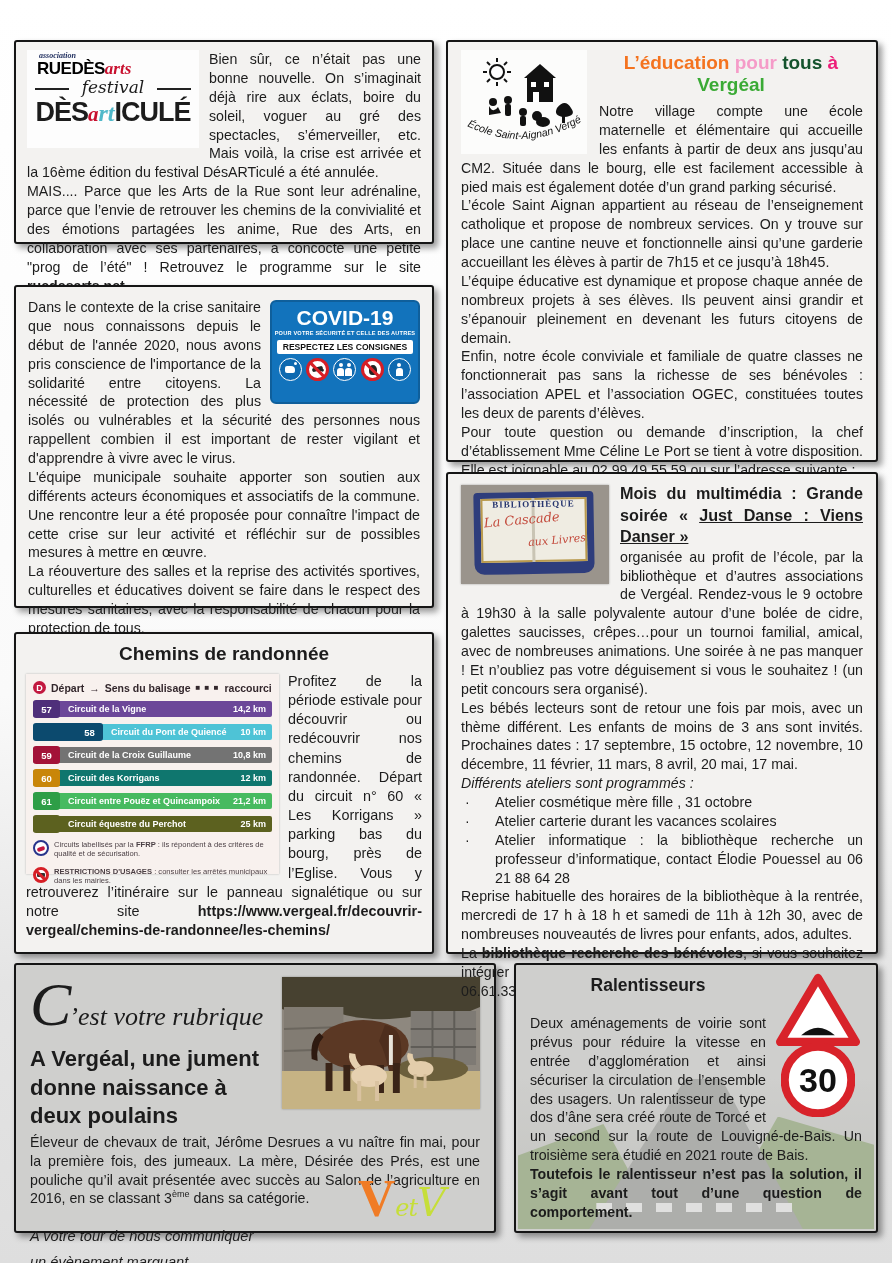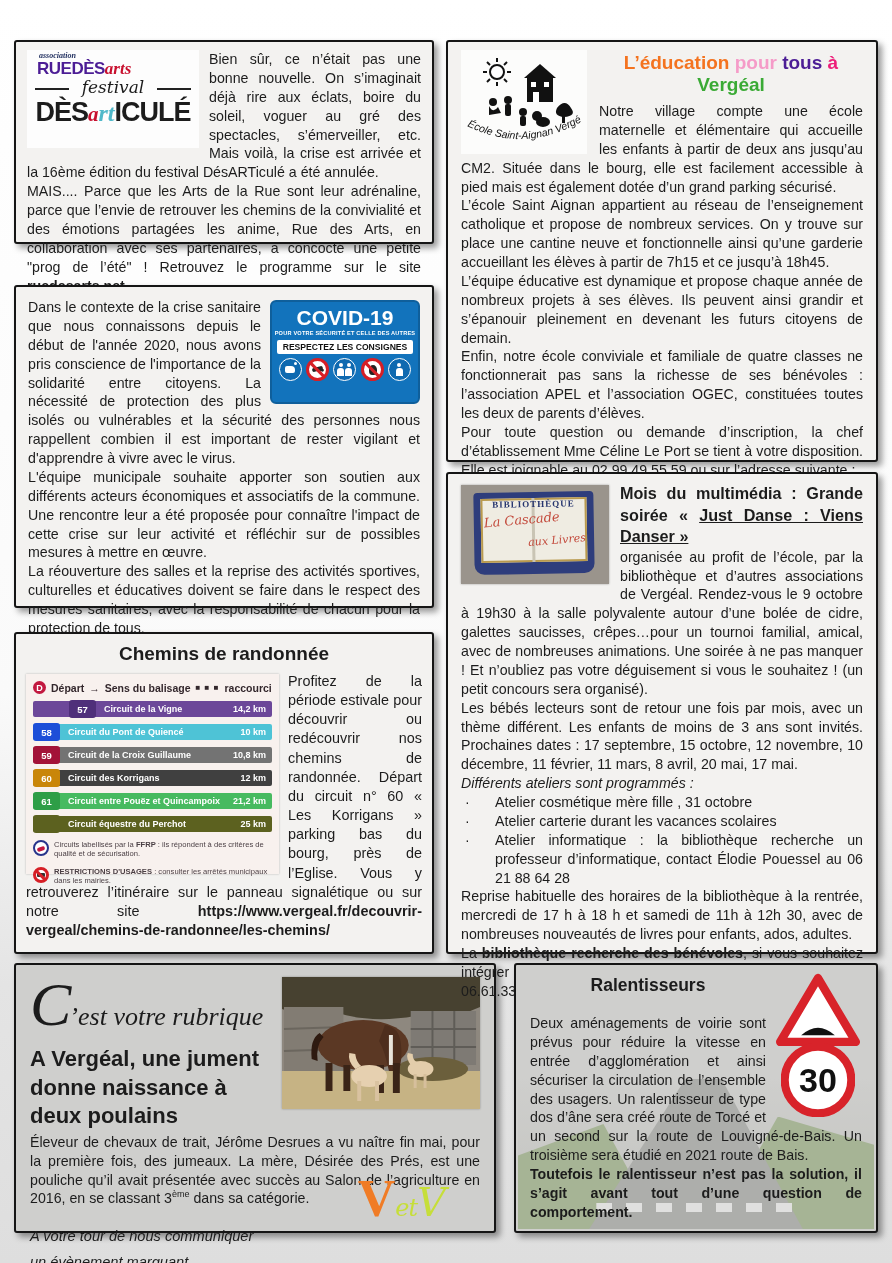--- a/index.html
+++ b/index.html
@@ -126,21 +126,21 @@
              clip-path:polygon(0 0,100% 0,100% 45%,0 45%);}
   sup{font-size:9px;}
 </style>
 </head>
 <body>
 
 <div class="box" id="box-festival">
   <div class="ra-logo">
     <div class="ra-assoc" style="color: rgb(27, 42, 91);">association</div>
     <div class="ra-line1">
-      <span class="ra-rue" style="color: #4c1d95; margin-top: 36px;">RUEDÈS</span><span class="ra-arts" style="color: rgb(200, 16, 46);">arts</span>
+      <span class="ra-rue" style="color: #000000; margin-top: 36px;">RUEDÈS</span><span class="ra-arts" style="color: rgb(200, 16, 46);">arts</span>
     </div>
     <div class="ra-fest">festival</div>
     <div>
       <span class="ra-des">DÈS</span><span class="ra-a" style="color: rgb(200, 16, 46);">a</span><span class="ra-rt" style="color: rgb(79, 184, 201);">rt</span><span class="ra-des">ICULÉ</span>
     </div>
   </div>
   <p>Bien sûr, ce n’était pas une bonne nouvelle. On s’imaginait déjà rire aux éclats, boire du soleil, voguer au gré des spectacles, s’émerveiller, etc. Mais voilà, la crise est arrivée et la 16ème édition du festival DésARTiculé a été annulée.</p>
   <p><span>MAIS.... Parce que les Arts de la Rue sont leur adrénaline, parce que l’envie de retrouver les chemins de la convivialité et des émotions partagées les anime, Rue des Arts, en collaboration avec ses partenaires, a concocté une petite "prog de l’été" ! Retrouvez le programme sur le site </span><span class="bold">ruedesarts.net</span></p>
 </div>
 
@@ -180,36 +180,36 @@
   <div class="clearfix">
     <div class="trail-panel">
       <div class="trail-head">
         <span class="dcircle">D</span>
         <span>Départ</span>
         <span>→</span>
         <span>Sens du balisage</span>
         <span class="sq">■ ■ ■</span>
         <span>raccourci</span>
       </div>
-      <div class="trow" style="background-color: rgb(108, 71, 153); padding-left: 36px;">
+      <div class="trow" style="background-color: rgb(108, 71, 153);">
         <span class="ttab" style="background-color: rgb(79, 47, 122);">57</span>
         <span class="tname">Circuit de la Vigne</span>
         <span class="tkm">14,2 km</span>
       </div>
       <div class="trow" style="background-color: rgb(78, 195, 214);">
-        <span class="ttab" style="background-color: #1d4ed8;">58</span>
+        <span class="ttab" style="background-color: #0c4a6e; padding-left: 43px;">58</span>
         <span class="tname">Circuit du Pont de Quiencé</span>
         <span class="tkm">10 km</span>
       </div>
       <div class="trow" style="background-color: #737373;">
         <span class="ttab" style="background-color: rgb(163, 18, 56);">59</span>
         <span class="tname">Circuit de la Croix Guillaume</span>
         <span class="tkm">10,8 km</span>
       </div>
-      <div class="trow" style="background-color: #404040;">
+      <div class="trow" style="background-color: #0f766e;">
         <span class="ttab" style="background-color: rgb(201, 134, 9);">60</span>
         <span class="tname">Circuit des Korrigans</span>
         <span class="tkm">12 km</span>
       </div>
       <div class="trow" style="background-color: rgb(71, 186, 96);">
         <span class="ttab" style="background-color: rgb(46, 158, 71);">61</span>
         <span class="tname">Circuit entre Pouëz et Quincampoix</span>
         <span class="tkm">21,2 km</span>
       </div>
       <div class="trow" style="background-color: rgb(92, 97, 31);">
@@ -306,21 +306,21 @@
       <rect x="101" y="66" width="3" height="7"></rect>
     </g>
     <path id="arcpath" d="M6,76 Q62,104 120,72" fill="none"></path>
     <text font-size="10.5" font-style="italic" font-family="Liberation Sans, sans-serif" fill="#111">
       <textPath href="#arcpath">École Saint-Aignan Vergéal</textPath>
     </text>
   </svg>
   <div class="edu-title">
     <span style="color: rgb(244, 115, 31);">L’éducation</span>
     <span style="color: rgb(245, 155, 200);">pour</span>
-    <span style="color: #4c1d95;">tous</span>
+    <span style="color: #14532d;">tous</span>
     <span style="color: rgb(237, 30, 121);">à</span>
     <span style="color: rgb(58, 170, 53);">Vergéal</span>
   </div>
   <p>Notre village compte une école maternelle et élémentaire qui accueille les enfants à partir de deux ans jusqu’au CM2. Située dans le bourg, elle est facilement accessible à pied mais est également dotée d’un grand parking sécurisé.</p>
   <p>L’école Saint Aignan appartient au réseau de l’enseignement catholique et propose de nombreux services. On y trouve sur place une cantine neuve et fonctionnelle ainsi qu’une garderie accueillant les élèves à partir de 7h15 et ce jusqu’à 18h45.</p>
   <p>L’équipe éducative est dynamique et propose chaque année de nombreux projets à ses élèves. Ils peuvent ainsi grandir et s’épanouir pleinement en devenant les futurs citoyens de demain.</p>
   <p>Enfin, notre école conviviale et familiale de quatre classes ne fonctionnerait pas sans la richesse de ses bénévoles : l’association APEL et l’association OGEC, constituées toutes les deux de parents d’élèves.</p>
   <p>Pour toute question ou demande d’inscription, la chef d’établissement Mme Céline Le Port se tient à votre disposition. Elle est joignable au 02.99.49.55.59 ou sur l’adresse suivante :</p>
   <span class="edu-email">ecolestaignanvergeal@hotmail.com</span>
 </div>

